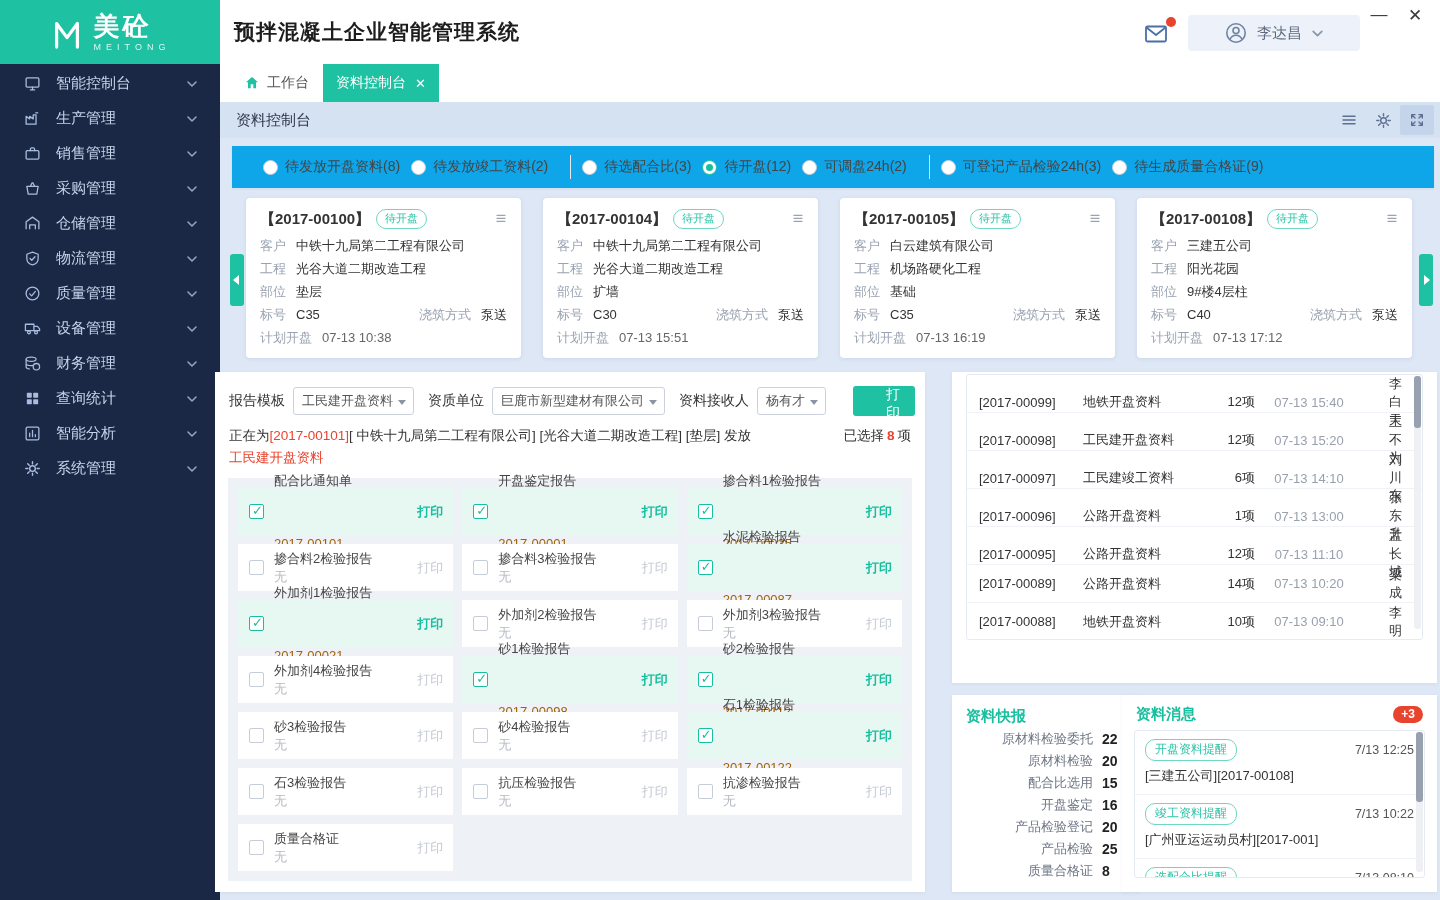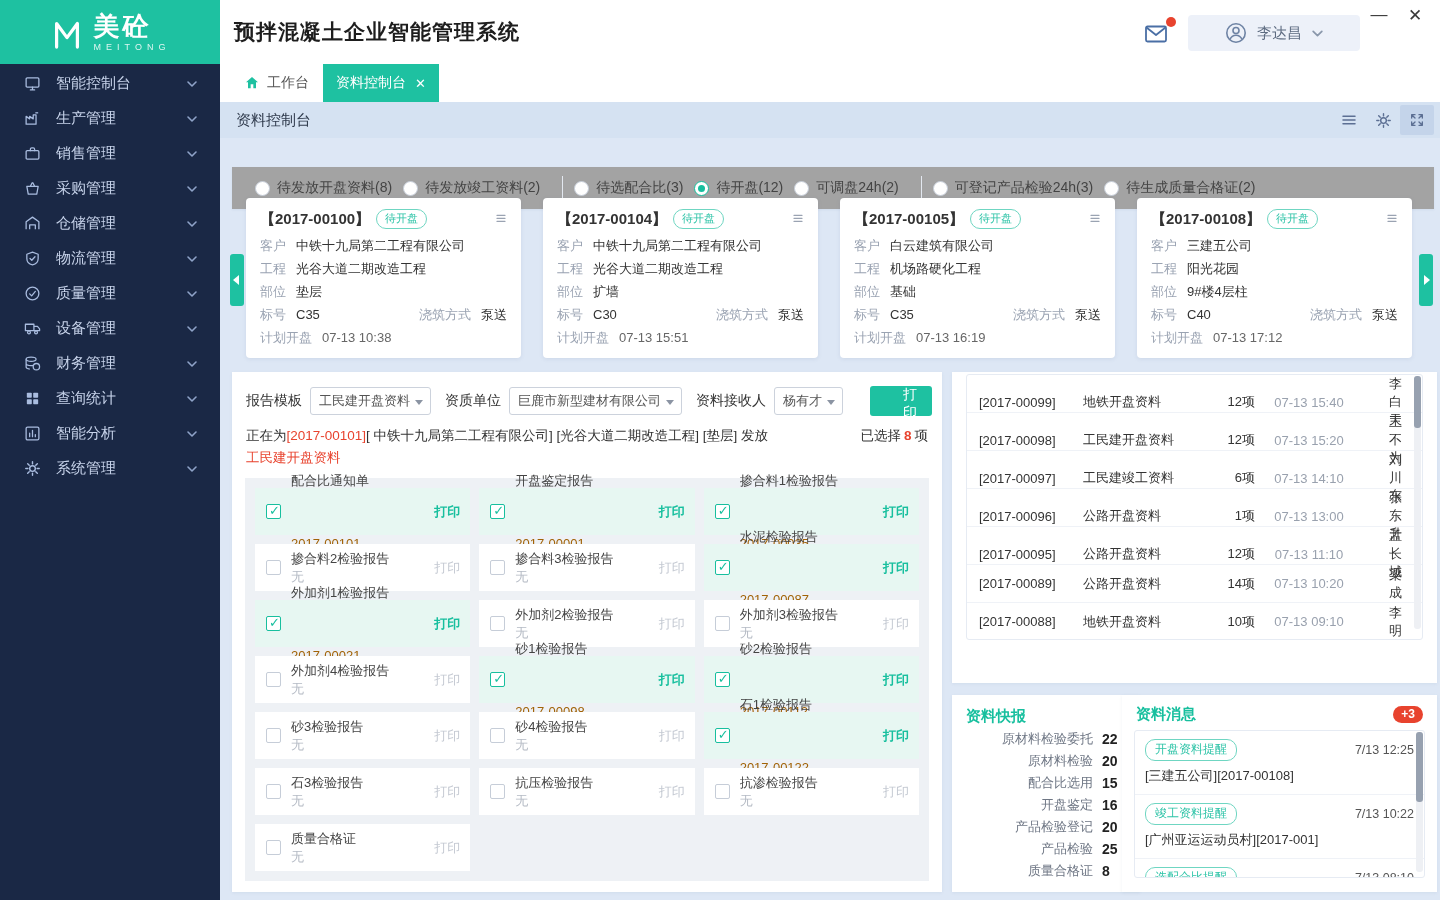--- a/index.html
+++ b/index.html
@@ -31,21 +31,21 @@
   .tabbar { position:absolute; left:220px; top:64px; width:1220px; height:38px; background:#fff; display:flex; align-items:stretch; padding-left:10px; }
   .tab-home { display:flex; align-items:center; gap:7px; padding:0 14px; font-size:14px; color:#555; cursor:pointer; }
   .tab-active { display:flex; align-items:center; gap:9px; padding:0 13px; background:#1ec1a1; color:#fff; font-size:14px; cursor:pointer; }
   .tab-close { font-size:13px; color:#fff; cursor:pointer; line-height:1; }
   .page-header { position:absolute; left:220px; top:102px; width:1220px; height:36px; background:#d5e2f2; display:flex; align-items:center; padding:0 6px 0 16px; }
   .page-title { font-size:15px; color:#2f3a4c; flex:1; }
   .ph-icon { width:34px; height:30px; display:flex; align-items:center; justify-content:center; color:#5c6f93; cursor:pointer; border-radius:2px; }
   .ph-icon.dark { background:#c4d4ea; }
 
   
-  .filter-strip { position:absolute; left:232px; top:146px; width:1202px; height:42px; background:#a3a3a3; display:flex; align-items:center; padding:0 12px; box-shadow:0 1px 2px rgba(80,100,140,.08);margin-top:21px; }
+  .filter-strip { position:absolute; left:232px; top:146px; width:1202px; height:42px; background:#0ea5e9; display:flex; align-items:center; padding:0 20px; box-shadow:0 1px 2px rgba(80,100,140,.08); }
   .filter-item { display:flex; align-items:center; margin:0 0 0 11px; cursor:pointer; }
   .radio { width:15px; height:15px; border:1px solid #c6cdd8; border-radius:50%; background:#fff; position:relative; flex:none; }
   .filter-label { font-size:14px; color:#444; margin-left:7px; white-space:nowrap; }
   .filter-item.selected .radio { border-color:#17bf9e; }
   .filter-item.selected .radio::after { content:""; position:absolute; left:3px; top:3px; width:7px; height:7px; border-radius:50%; background:#17bf9e; }
   .f-divider { display:none; width:1px; height:24px; background:#e3e8f0; margin-left:22px; }
   .f-divider.show { display:block; }
 
   
   .cards-row { position:absolute; left:246px; top:198px; width:1166px; height:160px; display:flex; gap:22px; }
@@ -61,21 +61,21 @@
   .jc-pair { display:flex; }
   .jc-plan { color:#666; }
   .car-btn { position:absolute; width:14px; height:52px; background:#1ec1a1; border-radius:3px; top:254px; cursor:pointer; }
   .car-btn.left { left:230px; }
   .car-btn.right { left:1419px; }
   .car-btn::after { content:""; position:absolute; top:21px; border-top:5px solid transparent; border-bottom:5px solid transparent; }
   .car-btn.left::after { left:3px; border-right:6px solid #fff; }
   .car-btn.right::after { left:5px; border-left:6px solid #fff; }
 
   
-  .left-panel { position:absolute; left:232px; top:372px; width:710px; height:520px; background:#fff; box-shadow:0 1px 3px rgba(80,100,140,.08); }
+  .left-panel { position:absolute; left:215px; top:372px; width:710px; height:520px; background:#fff; box-shadow:0 1px 3px rgba(80,100,140,.08); }
   .form-row { display:flex; align-items:center; padding:14px 10px 0 14px; }
   .form-lab { font-size:14px; color:#333; white-space:nowrap; }
   .select { border:1px solid #ccd2dc; border-radius:3px; height:28px; display:flex; align-items:center; font-size:13px; color:#555; padding:0 20px 0 8px; margin:0 14px 0 8px; position:relative; cursor:pointer; white-space:nowrap; }
   .select::after { content:""; position:absolute; right:7px; top:12px; border-left:4px solid transparent; border-right:4px solid transparent; border-top:5px solid #8b94a3; }
   .print-main-btn { margin-left:auto; width:62px; height:30px; background:#1ec1a1; color:#fff; font-size:14px; border:none; border-radius:3px; letter-spacing:6px; padding-left:24px; cursor:pointer; }
   .status-wrap { padding:10px 14px 0; font-size:13.5px; line-height:20px; }
   .status-line1 { display:flex; justify-content:space-between; }
   .red { color:#e8432e; }
   .status-right b { color:#e8432e; font-weight:bold; padding:0 3px; }
   .status-doc { color:#e8432e; margin-top:2px; }
@@ -459,21 +459,21 @@
     <div style="display:flex;align-items:center">
       <div class="filter-item">
         <span class="radio"></span>
         <span class="filter-label">可登记产品检验24h(3)</span>
       </div>
 
     </div>
     <div style="display:flex;align-items:center">
       <div class="filter-item">
         <span class="radio"></span>
-        <span class="filter-label">待生成质量合格证(2)</span>
+        <span class="filter-label">待生成质量合格证(9)</span>
       </div>
 
     </div>
   </div>
 
 <div class="cards-row">
 
 <div class="job-card">
       <div class="jc-head">
         <span class="jc-code">【2017-00100】</span>

